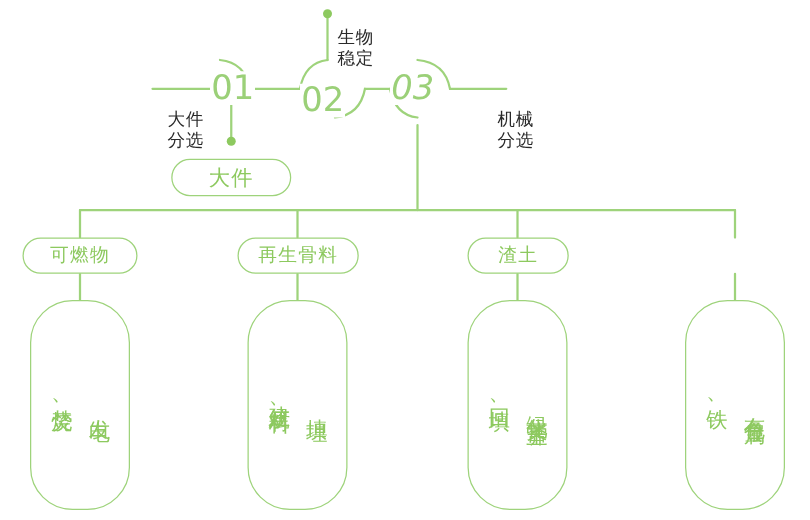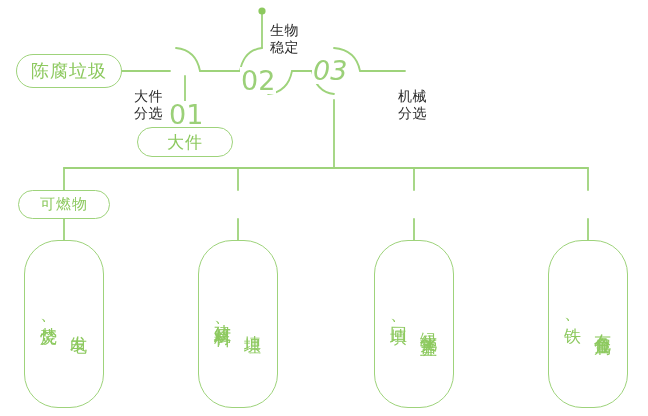--- a/index.html
+++ b/index.html
@@ -128,25 +128,22 @@
       <path d="M414,168 L414,190"></path>
       <path d="M588,168 L588,190"></path>
 
       <path d="M64,219 L64,240"></path>
       <path d="M238,219 L238,240"></path>
       <path d="M414,219 L414,240"></path>
       <path d="M588,219 L588,240"></path>
     </g>
   </svg>
 
-  <div class="pill" style="left:16px; top:54px; width:106px; height:34px; font-size:18px;">
-    <span>陈腐垃圾</span>
-  </div>
-
-  <div class="stage-num" style="left:168px; top:57px;margin-top:44px;">
+
+  <div class="stage-num" style="left:168px; top:57px;">
     <span>01</span>
   </div>
   <div class="stage-num" style="left:240px; top:67px;">
     <span>02</span>
   </div>
   <div class="stage-num" style="left:312px; top:57px;font-style:italic;">
     <span>03</span>
   </div>
 
   <div class="anno" style="left:134px; top:88px; text-align:left;">
@@ -164,20 +161,26 @@
     <div>分选</div>
   </div>
 
   <div class="pill" style="left:137px; top:127px; width:96px; height:30px; font-size:17px;">
     <span>大件</span>
   </div>
 
   <div class="pill" style="left:18px; top:190px; width:92px; height:29px; font-size:15px;justify-content:center;">
     <span>可燃物</span>
   </div>
+  <div class="pill" style="left:190px; top:190px; width:97px; height:29px; font-size:15px;">
+    <span>再生骨料</span>
+  </div>
+  <div class="pill" style="left:374px; top:190px; width:81px; height:29px; font-size:15px;">
+    <span>渣土</span>
+  </div>
 
   <div class="outcome-box" style="left:24px; top:240px; width:80px; height:168px;">
     <div class="vtext">焚烧、</div>
     <div class="vtext">发电</div>
   </div>
 
   <div class="outcome-box" style="left:198px; top:240px; width:80px; height:168px;">
     <div class="vtext">建筑材料、</div>
     <div class="vtext">填埋</div>
   </div>

